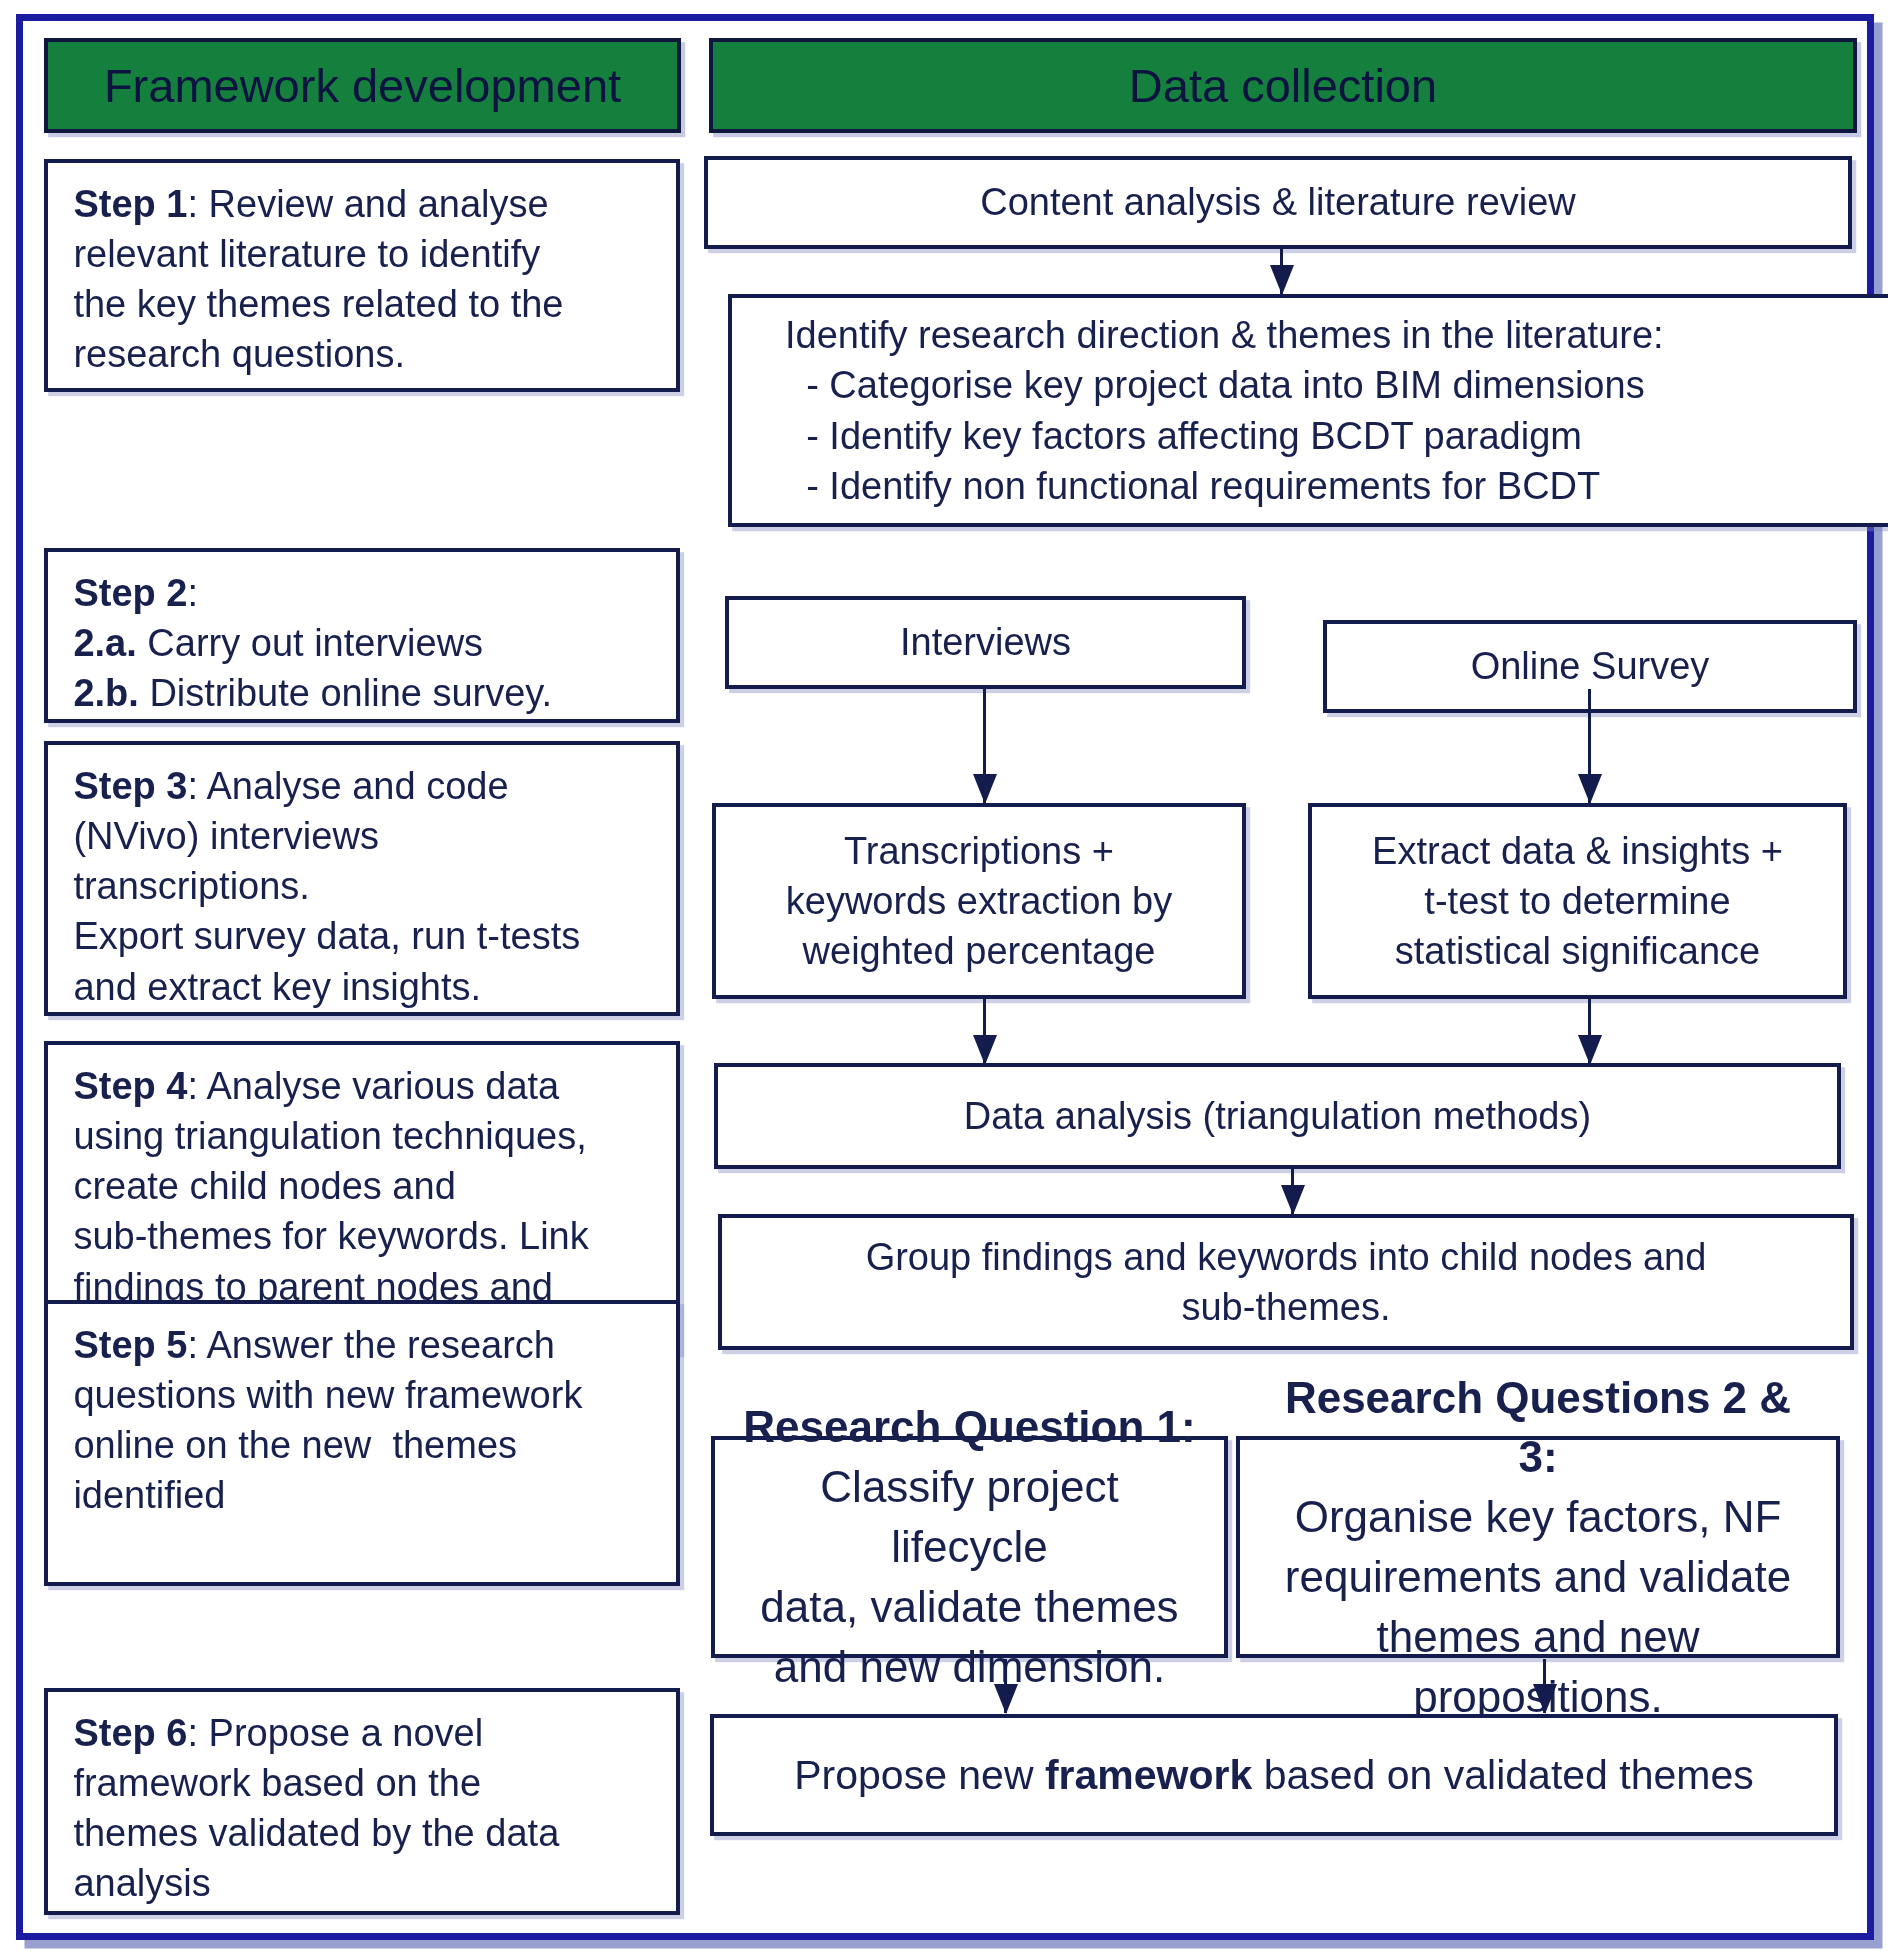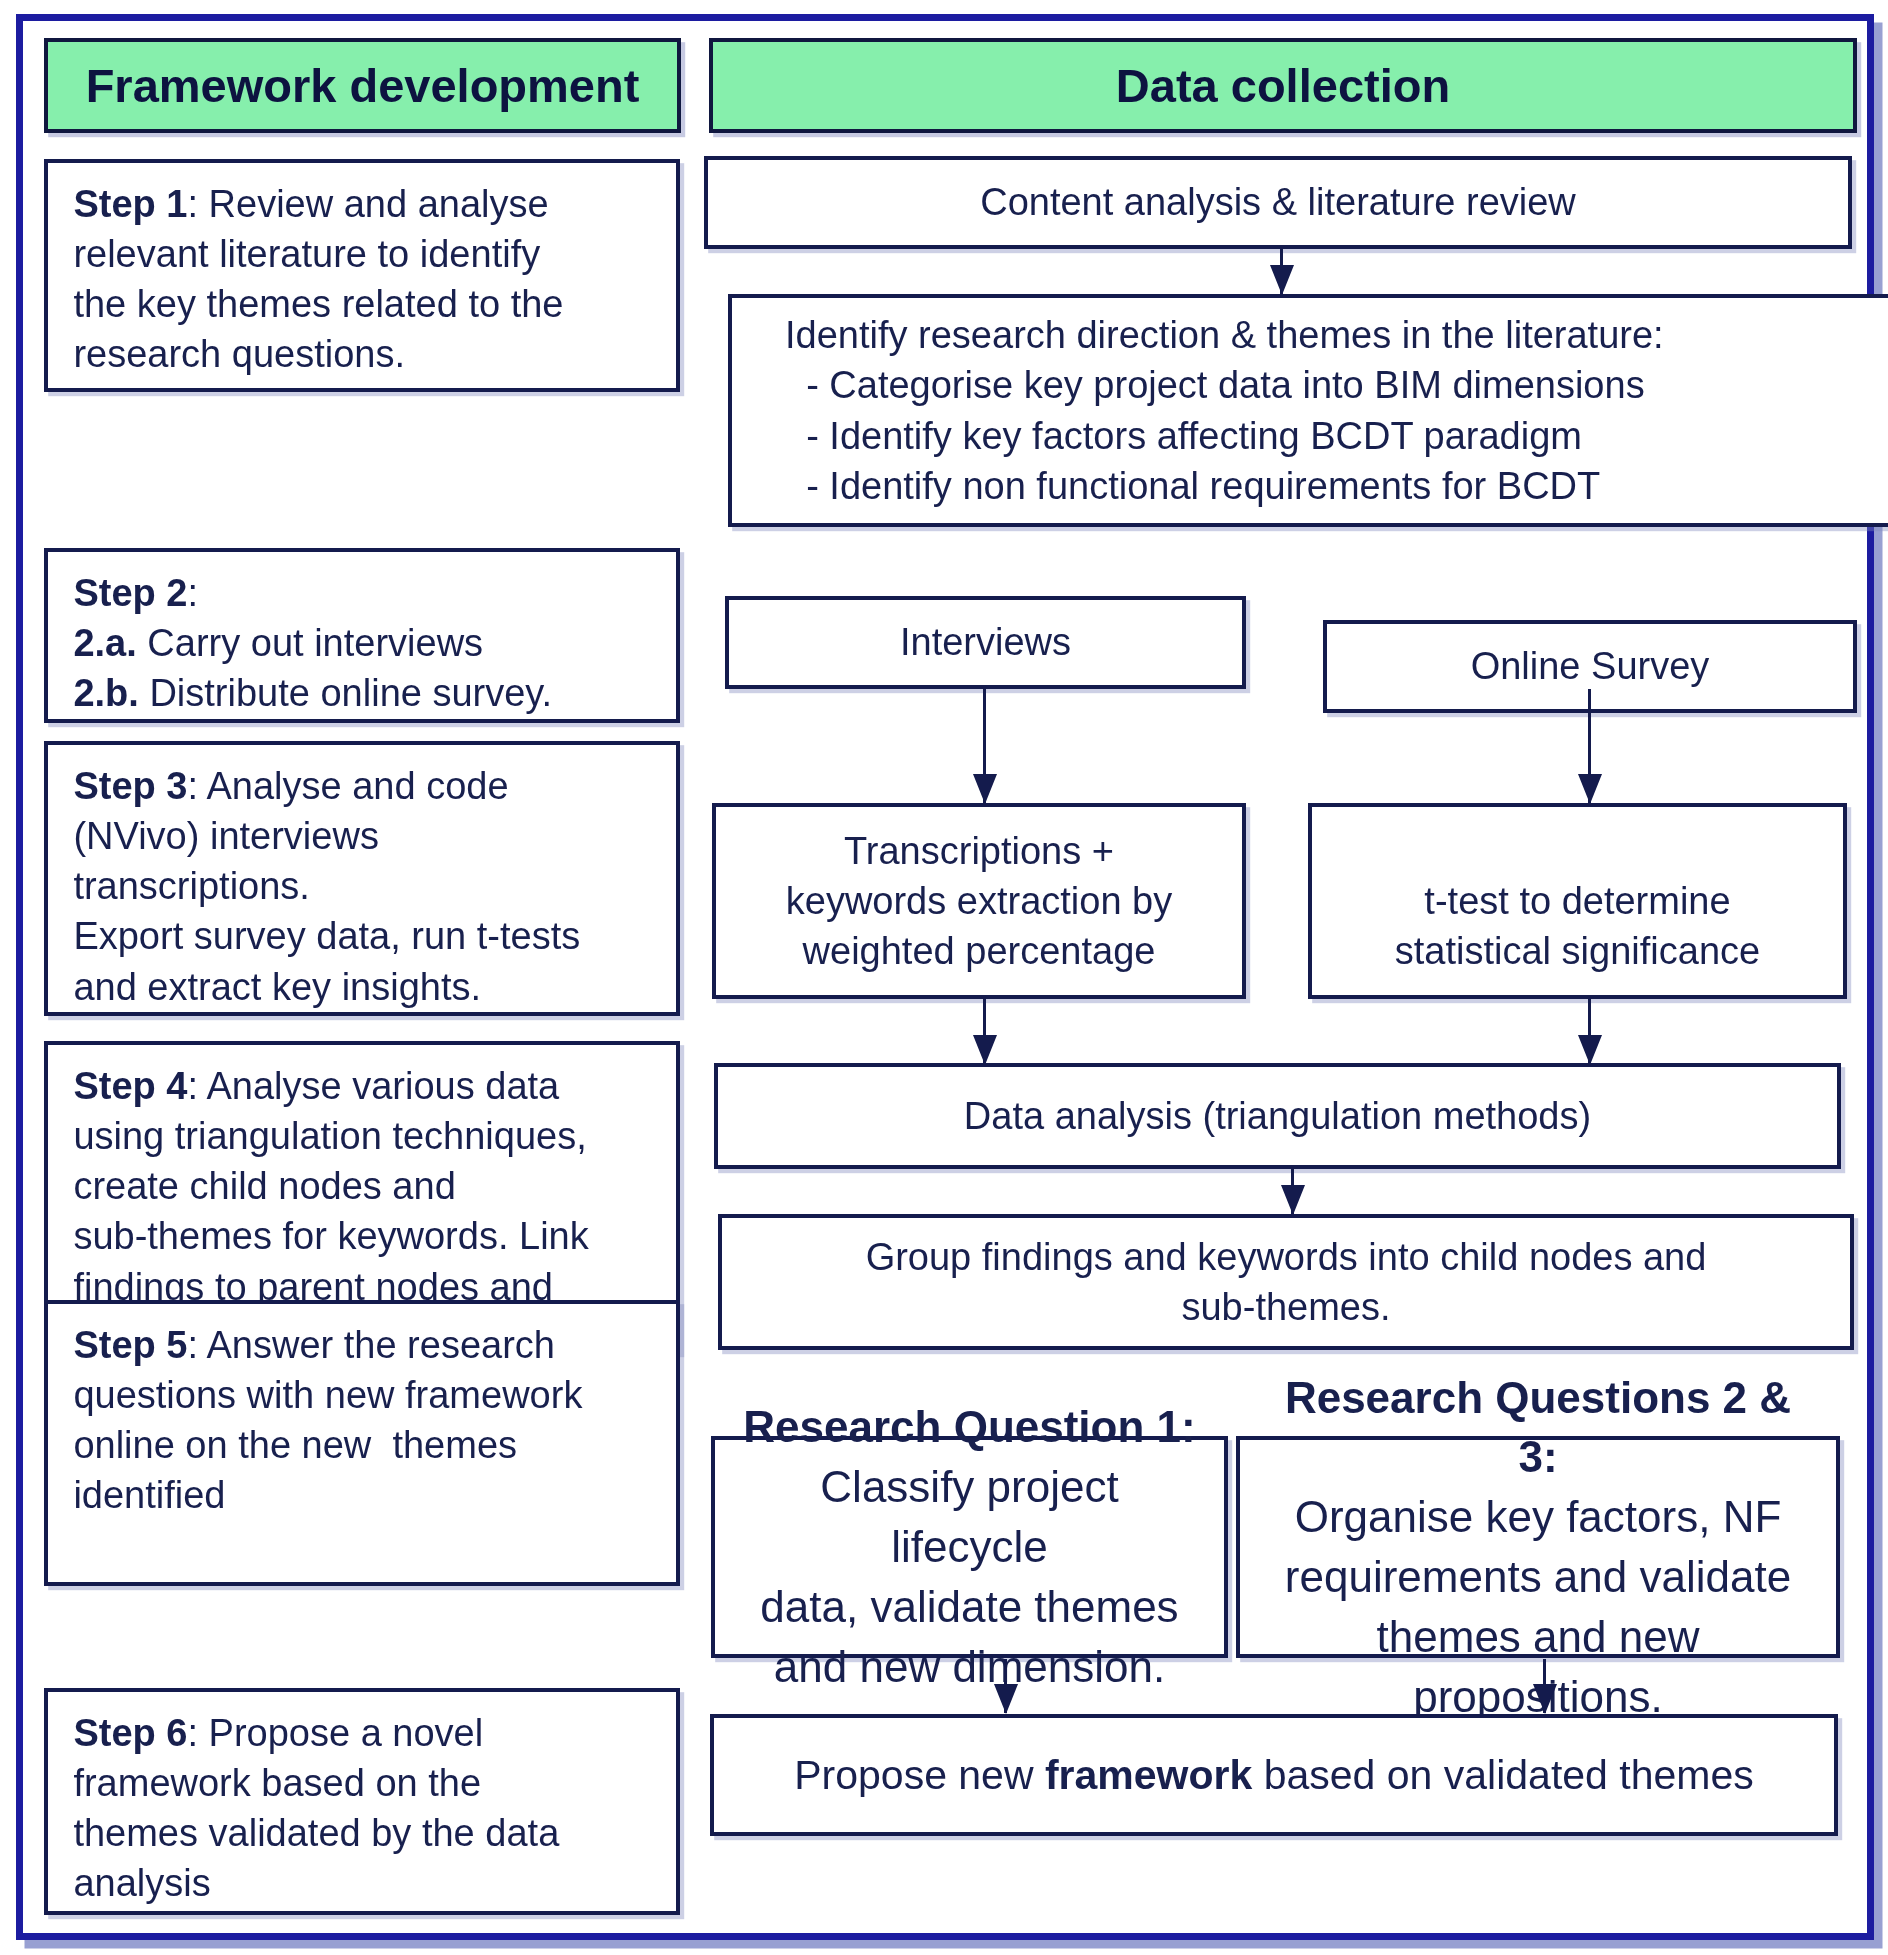--- a/index.html
+++ b/index.html
@@ -8,23 +8,23 @@
     font-family:"Liberation Sans", sans-serif;color:#18204e;
   }
   .outer{
     position:absolute;box-sizing:border-box;
     border:7.4px solid #1c1ca0;
     box-shadow:8.5px 8.5px 0 #98a0d2;
     background:transparent;
   }
   .hdr{
     position:absolute;box-sizing:border-box;
-    background:#86efac;border:4.8px solid #10173f;
+    background:#15803d;border:4.8px solid #10173f;
     display:flex;align-items:center;justify-content:center;
-    font-size:47px;font-weight:bold;color:#0d1340;
+    font-size:47px;font-weight:normal;color:#0d1340;
     box-shadow:4.2px 4.2px 0 rgba(130,138,190,0.45);
   }
   .box{
     position:absolute;box-sizing:border-box;background:#ffffff;
     border:4.8px solid #141b4d;
     box-shadow:4.2px 4.2px 0 rgba(130,138,190,0.40);
     font-size:38px;line-height:1.32;
   }
   .left-step{padding:16px 25.4px;text-align:left;}
   .centered{display:flex;align-items:center;justify-content:center;text-align:center;padding:8.5px 21px;}
@@ -96,21 +96,21 @@
   </div>
 
   <div class="arrow" style="left:983px;top:689px;height:114px;"></div>
   <div class="arrow" style="left:1588px;top:689px;height:114px;"></div>
 
   <div class="box centered" style="left:712px;top:803px;width:534px;height:196px;">
     <div class="txt"><span>Transcriptions +</span><br><span>keywords extraction by</span><br><span>weighted percentage</span></div>
   </div>
 
   <div class="box centered" style="left:1308px;top:803px;width:539px;height:196px;">
-    <div class="txt"><br><span>t-test to determine</span><br><span>statistical significance</span></div>
+    <div class="txt"><span>Extract data &amp; insights +</span><br><span>t-test to determine</span><br><span>statistical significance</span></div>
   </div>
 
   <div class="arrow" style="left:983px;top:999px;height:65px;"></div>
   <div class="arrow" style="left:1588px;top:999px;height:65px;"></div>
 
   <div class="box centered" style="left:714px;top:1063px;width:1127px;height:106px;">
     <div class="txt"><span>Data analysis (triangulation methods)</span></div>
   </div>
 
   <div class="arrow" style="left:1291px;top:1169px;height:45px;"></div>

